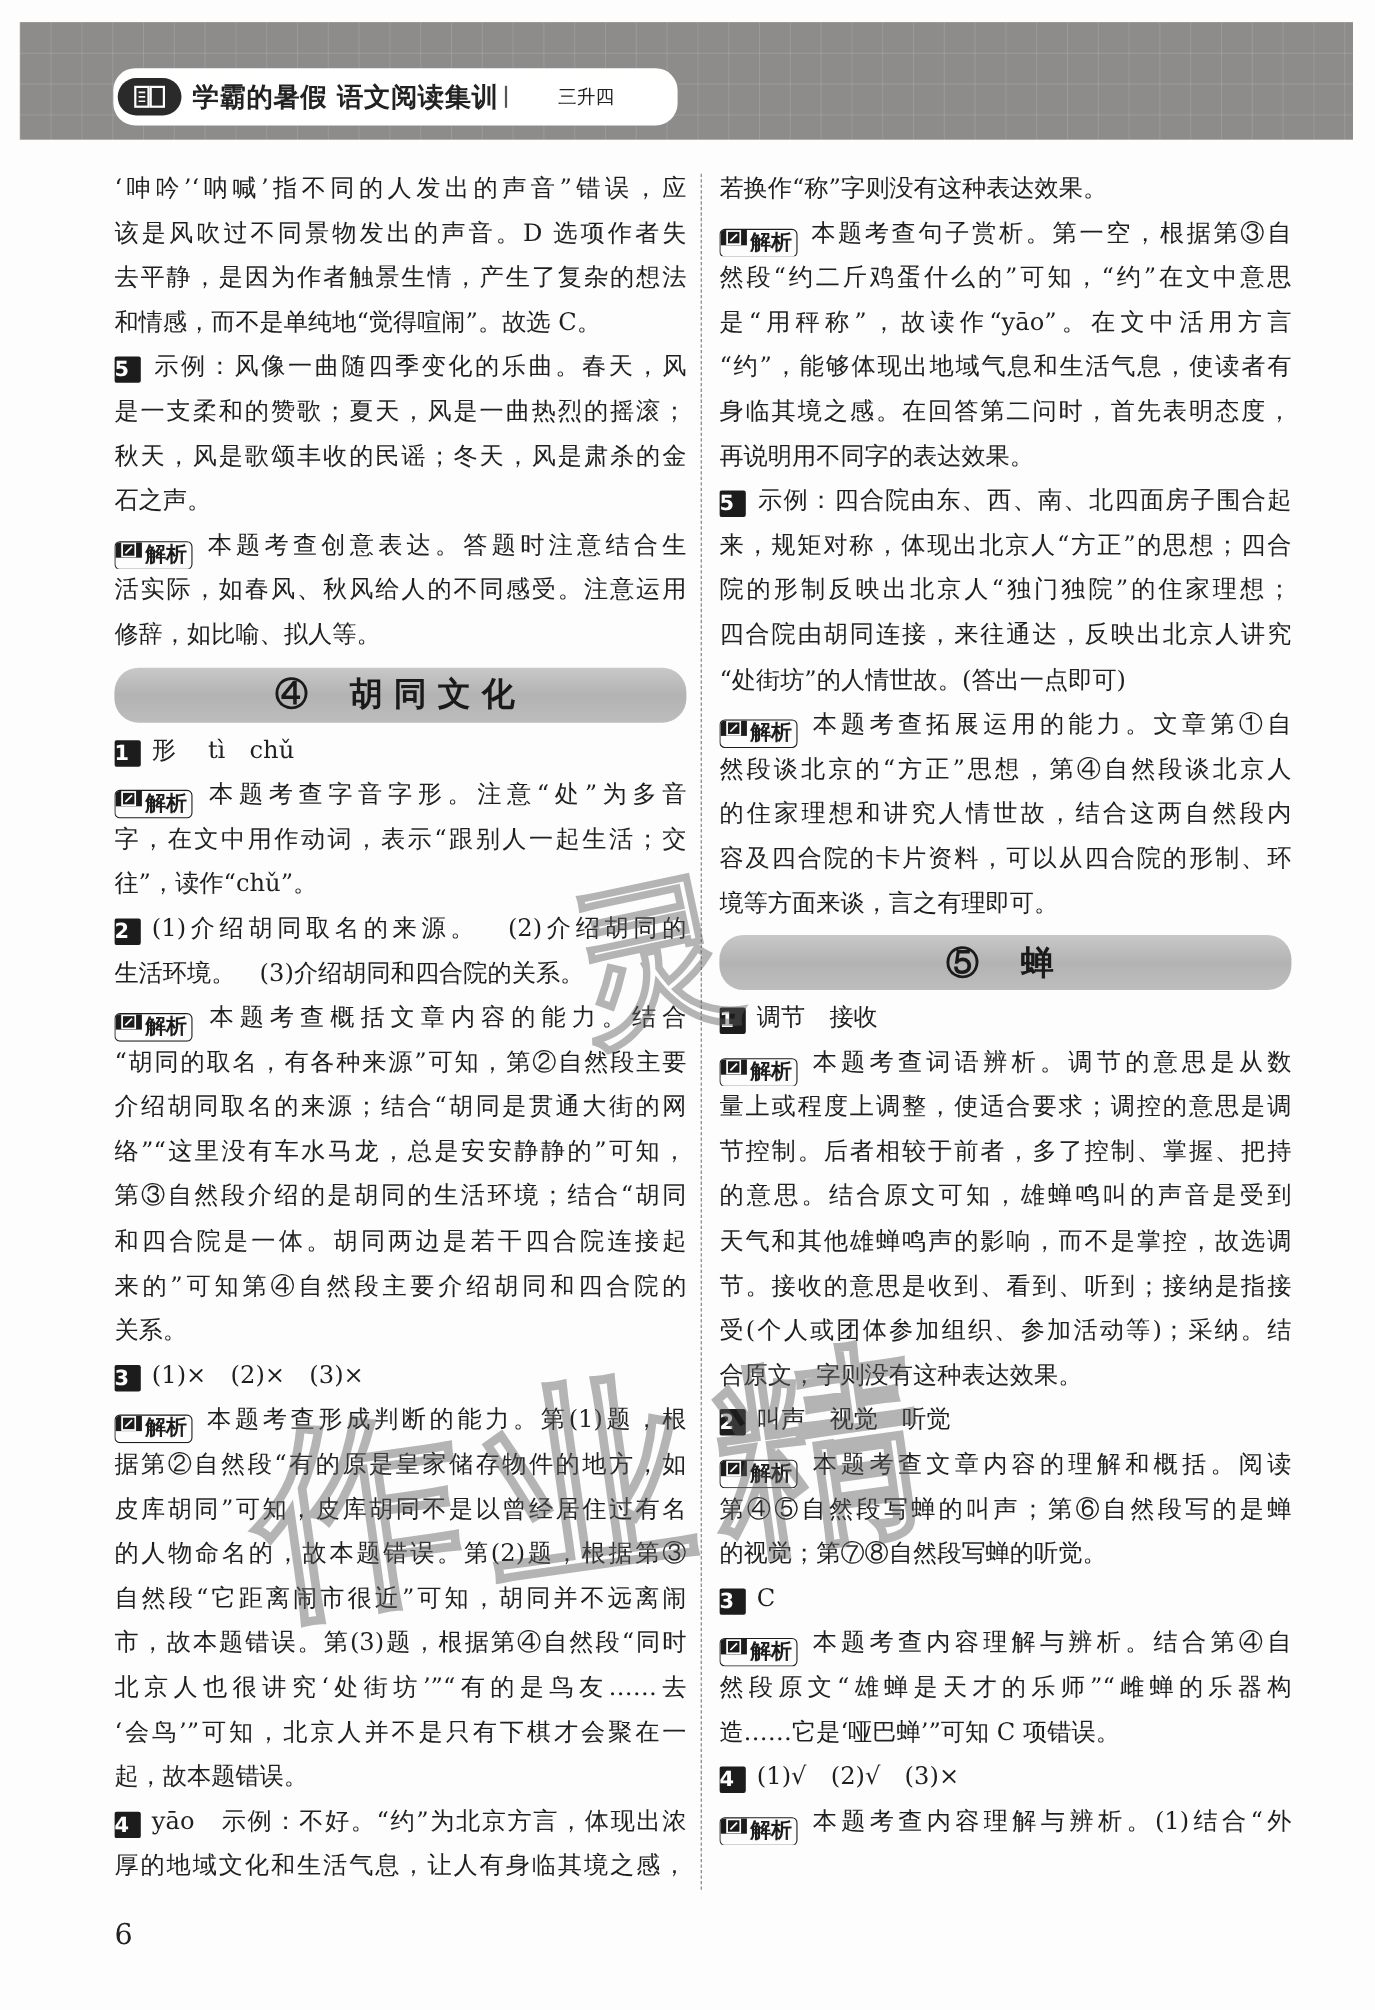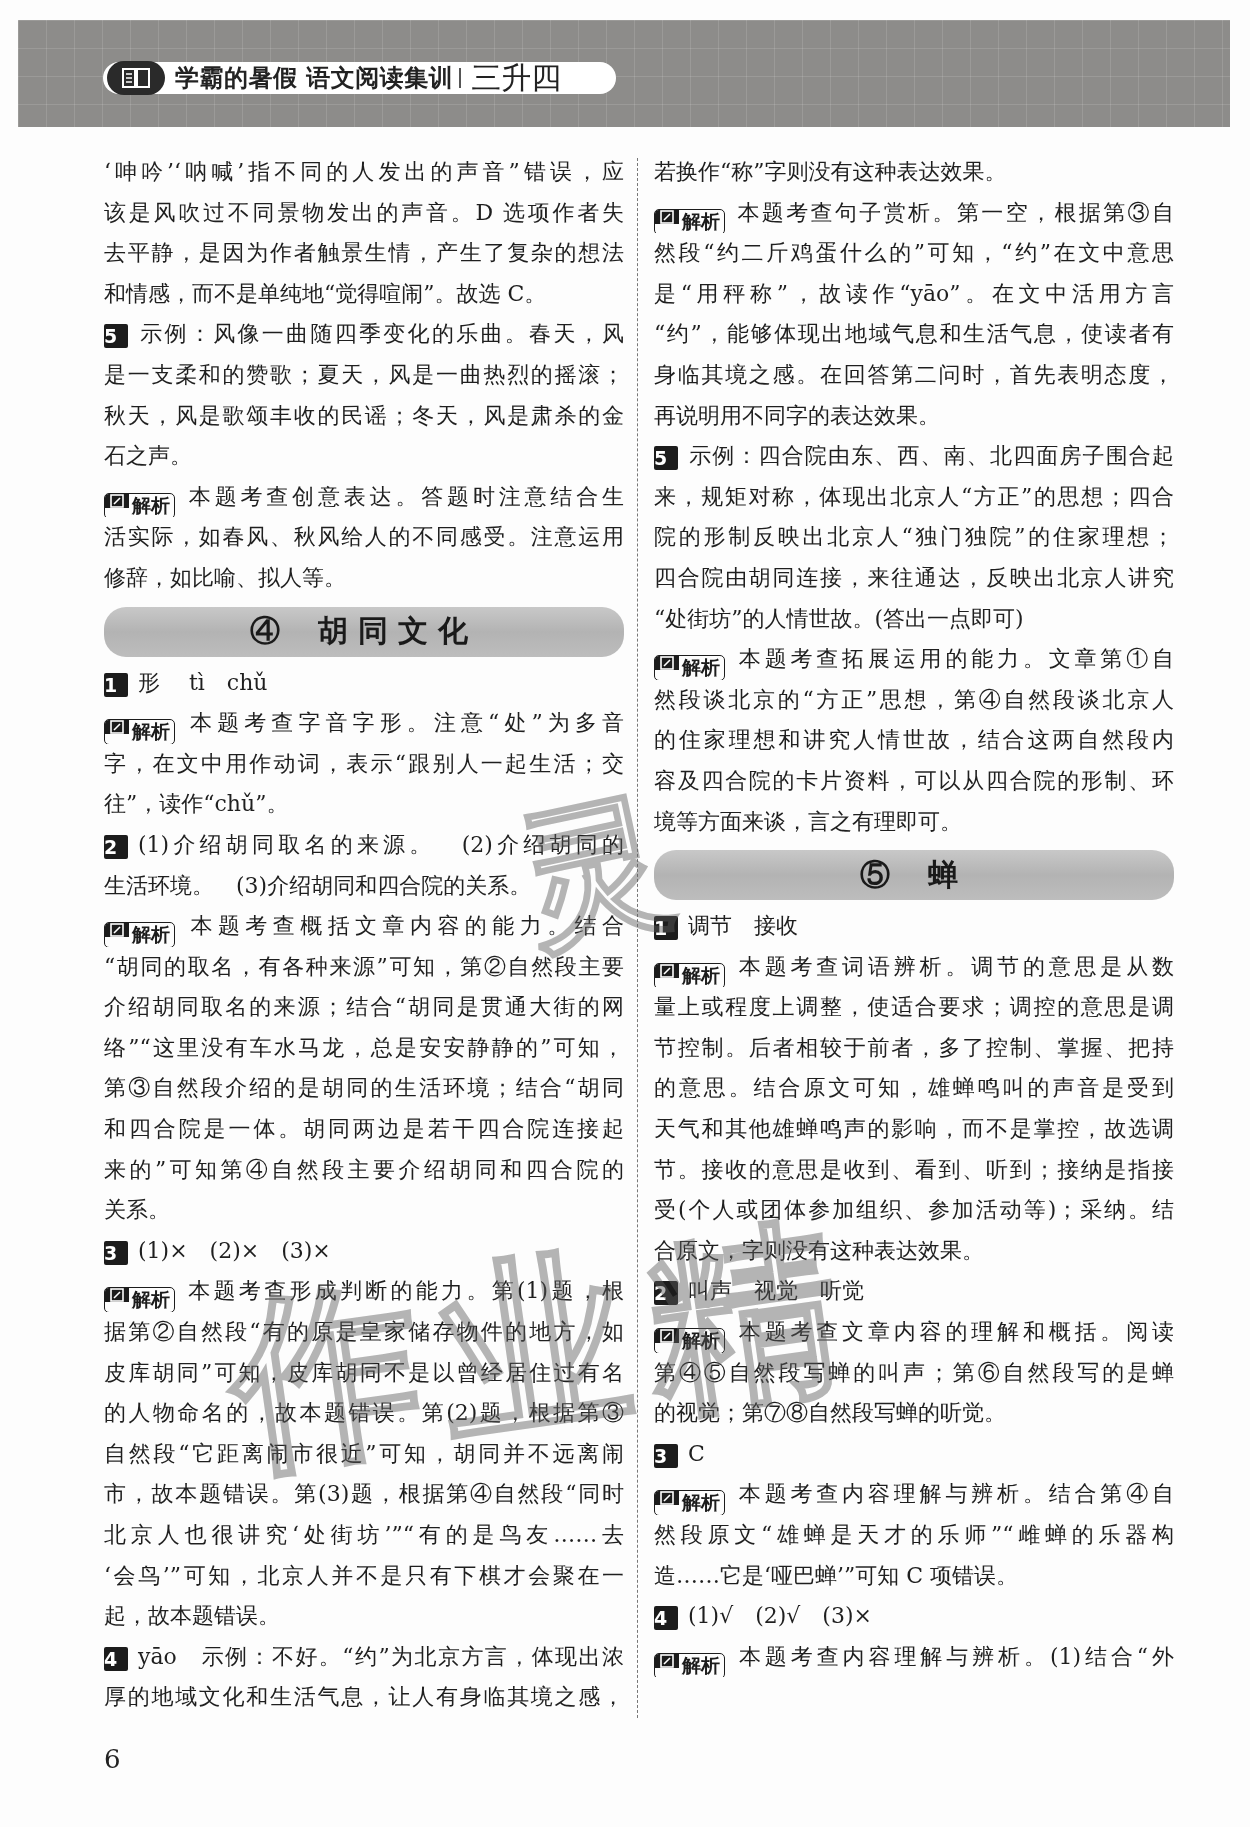--- a/index.html
+++ b/index.html
@@ -13,36 +13,36 @@
     
     .header-band {
       position: absolute; left: 18px; top: 20px; width: 1212px; height: 107px;
       background-color: #8d8c8a;
       background-image:
         linear-gradient(rgba(255,255,255,0.12) 1px, transparent 1px),
         linear-gradient(90deg, rgba(255,255,255,0.12) 1px, transparent 1px);
       background-size: 28px 28px;
     }
     .header-pill {
-      position: absolute; left: 103px; top: 62px; width: 513px; height: 32px;
+      position: absolute; left: 103px; top: 62px; width: 513px; height: 52px;
       background: #fff; border-radius: 20px;
       display: flex; align-items: center;
     }
     .book-icon {
       width: 58px; height: 34px; margin-left: 4px; border-radius: 17px;
       background: #2a2a2a; display: flex; align-items: center; justify-content: center;
     }
     .header-title {
       margin-left: 10px; font-family: "DejaVu Sans", "Liberation Sans", sans-serif;
       font-weight: bold; font-size: 24px; color: #222; letter-spacing: 0.5px;
     }
     .header-sep { margin: 0 10px 0 6px; width: 2px; height: 20px; background: #555; }
     .header-grade {
       font-family: "DejaVu Sans", "Liberation Sans", sans-serif;
-      font-size: 30px; color: #222;
+      font-size: 17px; color: #222; margin-left: 36px;
     }
 
     
     .col { position: absolute; top: 152px; width: 520px; }
     .col-left { left: 104px; }
     .col-right { left: 654px; }
     .divider {
       position: absolute; left: 637px; top: 158px; height: 1560px; width: 0;
       border-left: 1.5px dashed #777;
     }

